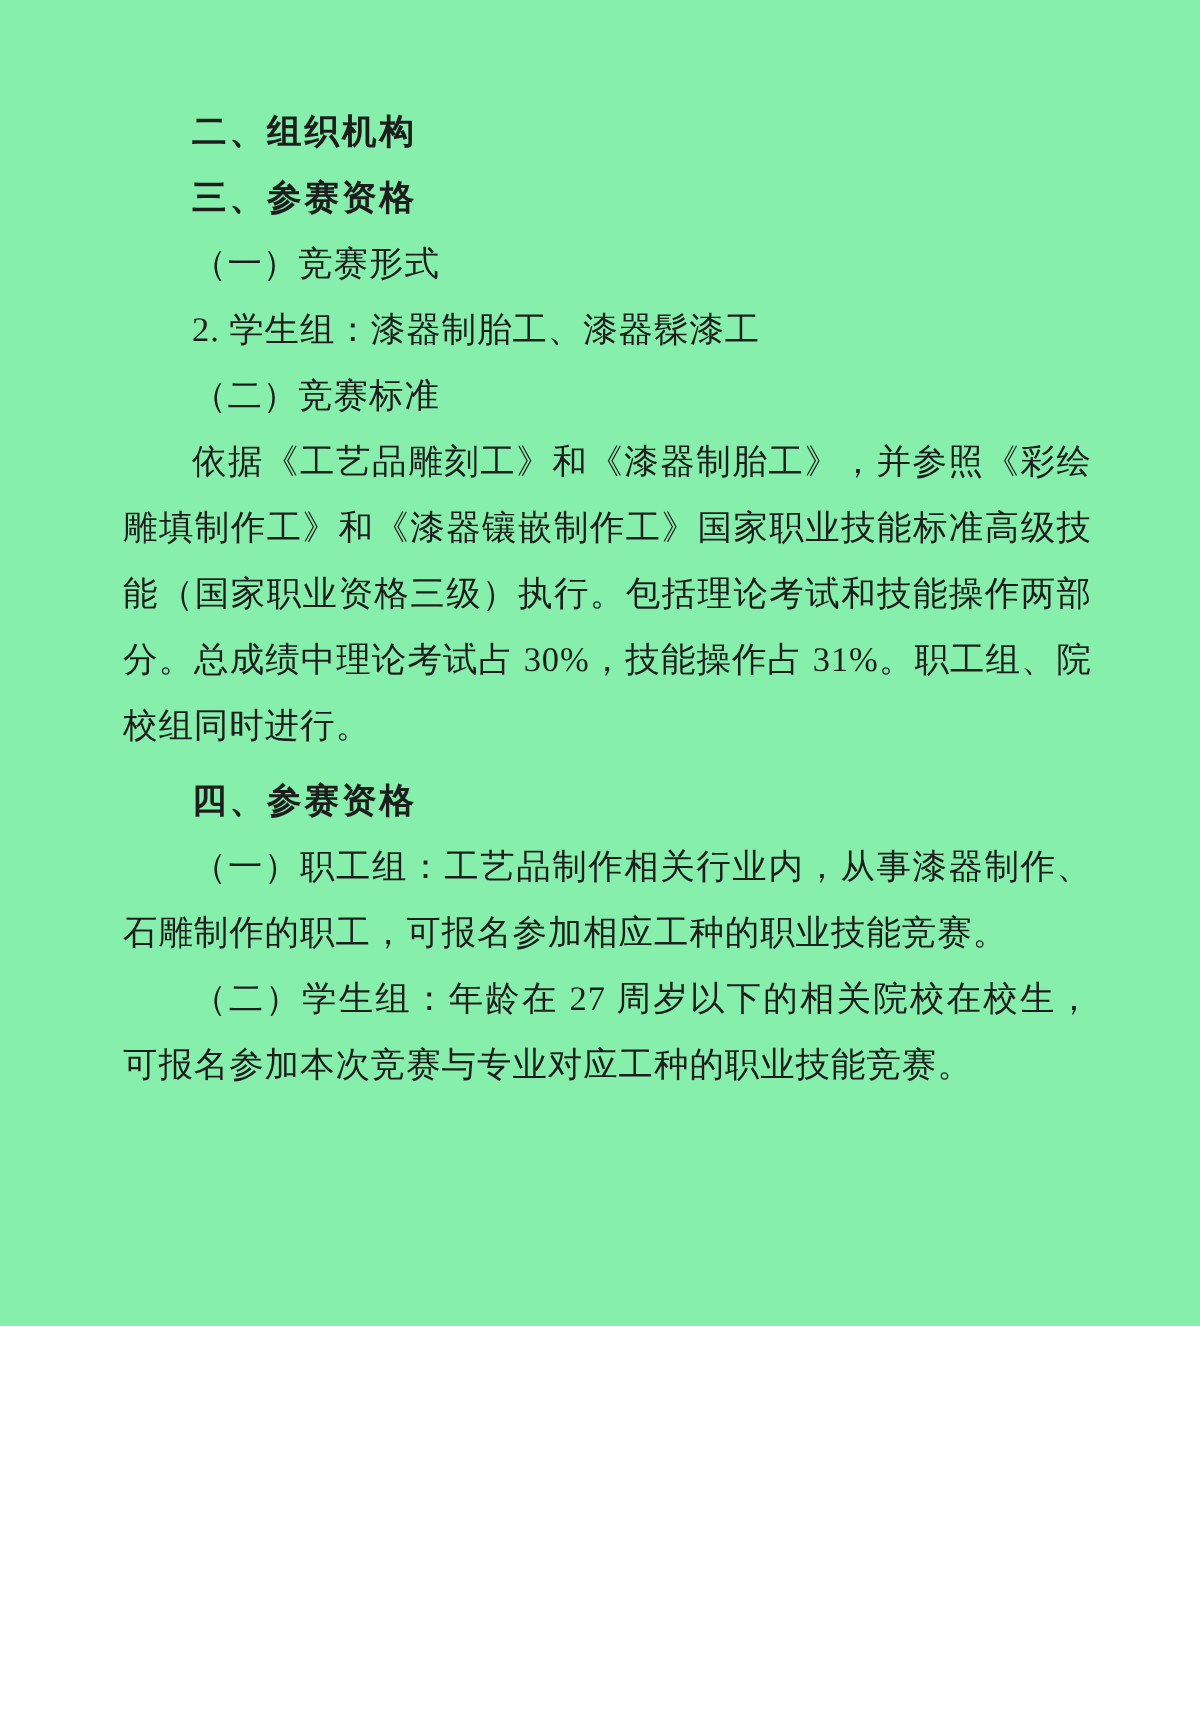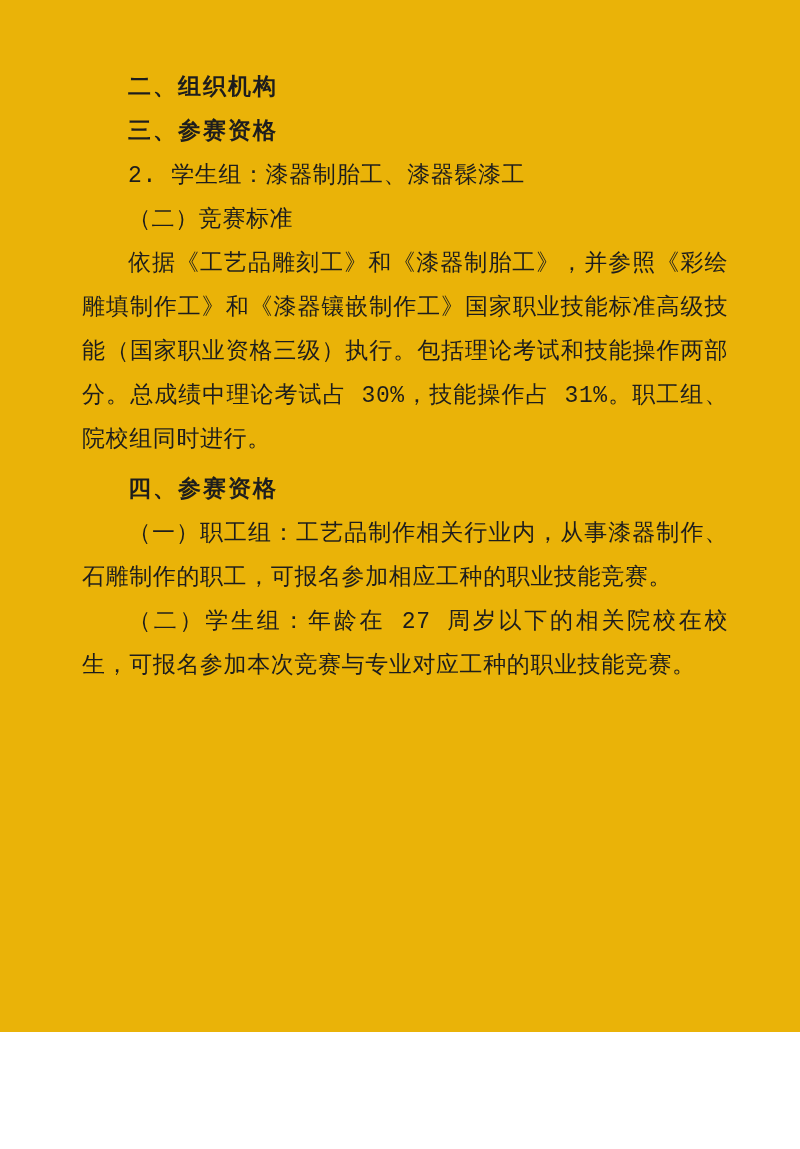--- a/index.html
+++ b/index.html
@@ -3,24 +3,24 @@
 <meta charset="utf-8">
 <style>
   html, body {
     margin: 0;
     padding: 0;
     background: #ffffff;
   }
   .page {
     position: relative;
     width: 800px;
-    height: 1032px;
-    background: #eab308;
+    height: 884px;
+    background: #86efac;
     overflow: hidden;
-    font-family: Liberation Mono, monospace;
+    font-family: Liberation Serif, serif;
     color: #1d1d1d;
   }
   .content {
     position: absolute;
     left: 82px;
     top: 66px;
     width: 646px;
     font-size: 23px;
     line-height: 44px;
     text-align: justify;
@@ -51,20 +51,21 @@
     color: #222222;
   }
 </style>
 </head>
 <body>
 
 <div class="page">
   <div class="content">
     <p class="h">二、组织机构</p>
     <p class="h">三、参赛资格</p>
+    <p>（一）竞赛形式</p>
     <p>2. 学生组：漆器制胎工、漆器髹漆工</p>
     <p>（二）竞赛标准</p>
     <p>依据《工艺品雕刻工》和《漆器制胎工》，并参照《彩绘雕填制作工》和《漆器镶嵌制作工》国家职业技能标准高级技能（国家职业资格三级）执行。包括理论考试和技能操作两部分。总成绩中理论考试占 30%，技能操作占 31%。职工组、院校组同时进行。</p>
     <p class="h h-gap">四、参赛资格</p>
     <p>（一）职工组：工艺品制作相关行业内，从事漆器制作、石雕制作的职工，可报名参加相应工种的职业技能竞赛。</p>
     <p>（二）学生组：年龄在 27 周岁以下的相关院校在校生，可报名参加本次竞赛与专业对应工种的职业技能竞赛。</p>
   </div>
   <div class="footer">3</div>
 </div>
 

